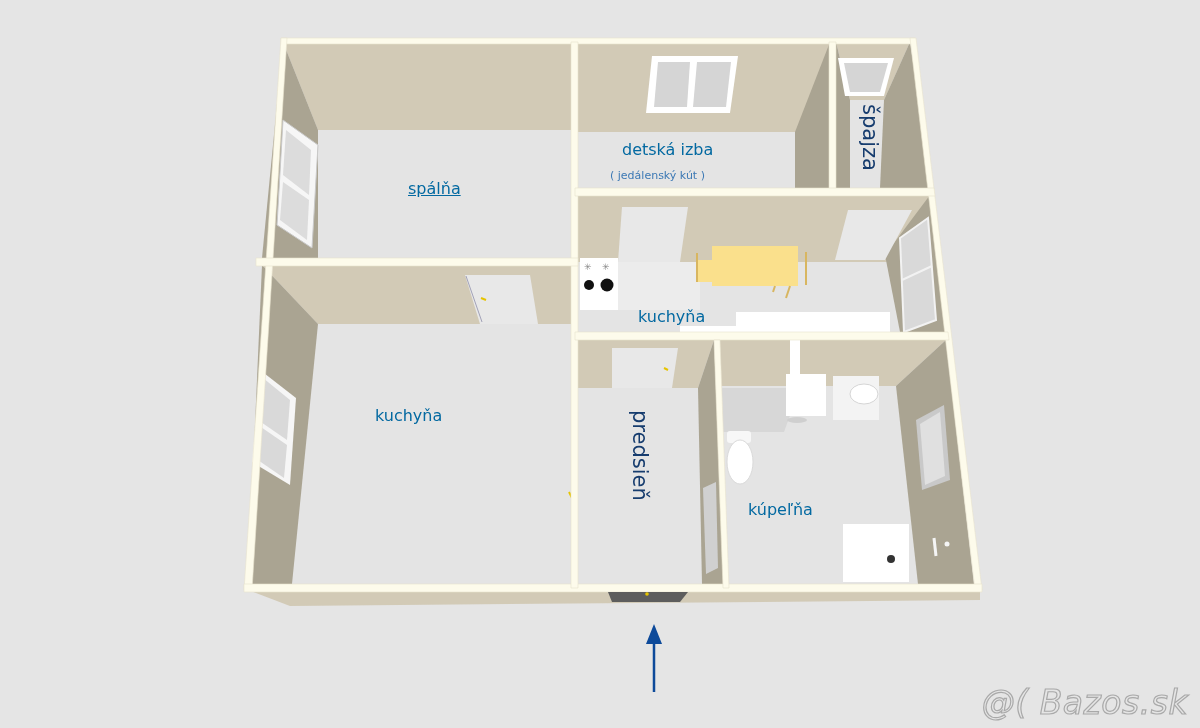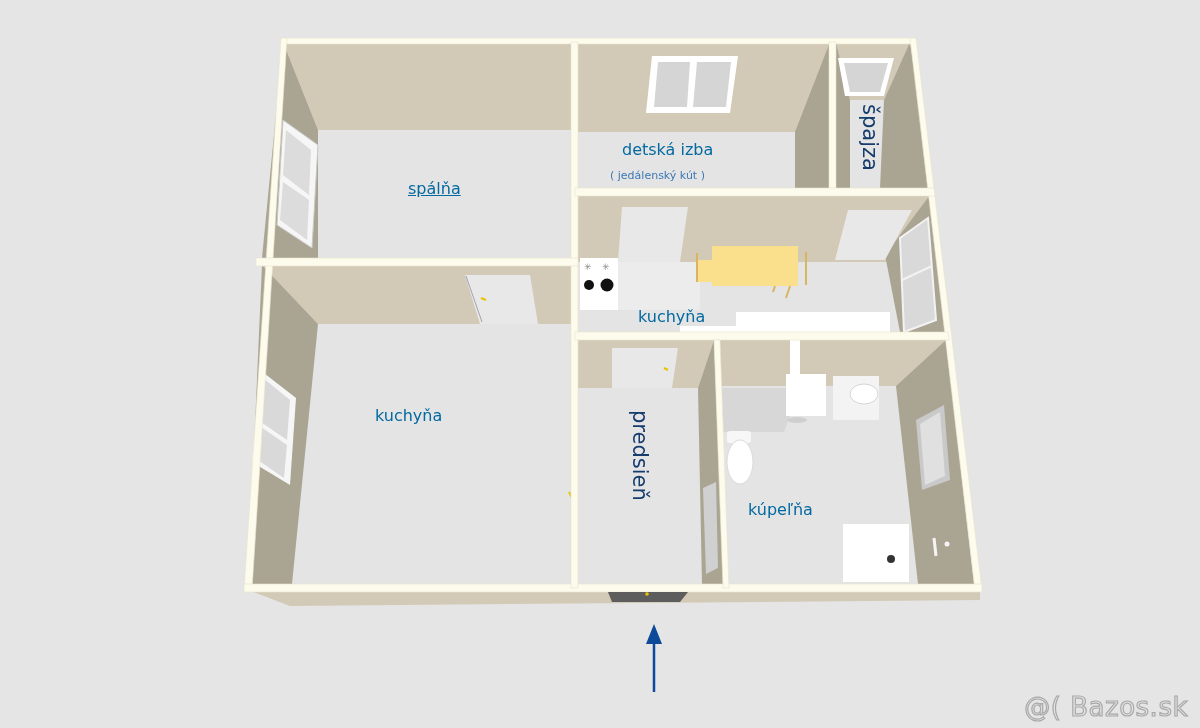--- a/index.html
+++ b/index.html
@@ -29,25 +29,26 @@
       color: #163c6e;
       font-size: 21px;
       white-space: nowrap;
       line-height: 1;
       transform-origin: 0 0;
       transform: rotate(90deg);
     }
     .watermark {
       position: absolute;
       right: 12px; bottom: 6px;
-      font-size: 26px;
+      font-size: 33px;
       color: #e5e5e5;
       -webkit-text-stroke: 1.2px #a9a9a9;
       letter-spacing: 0.5px;
       white-space: nowrap;
+      font-style: italic;
     }
   </style>
 </head>
 <body>
 
 <svg id="plan" viewBox="0 0 1200 728" xmlns="http://www.w3.org/2000/svg">
 
   <polygon points="248,590 980,585 980,600 290,606" fill="#d2cab6"></polygon>
 
   <g>

